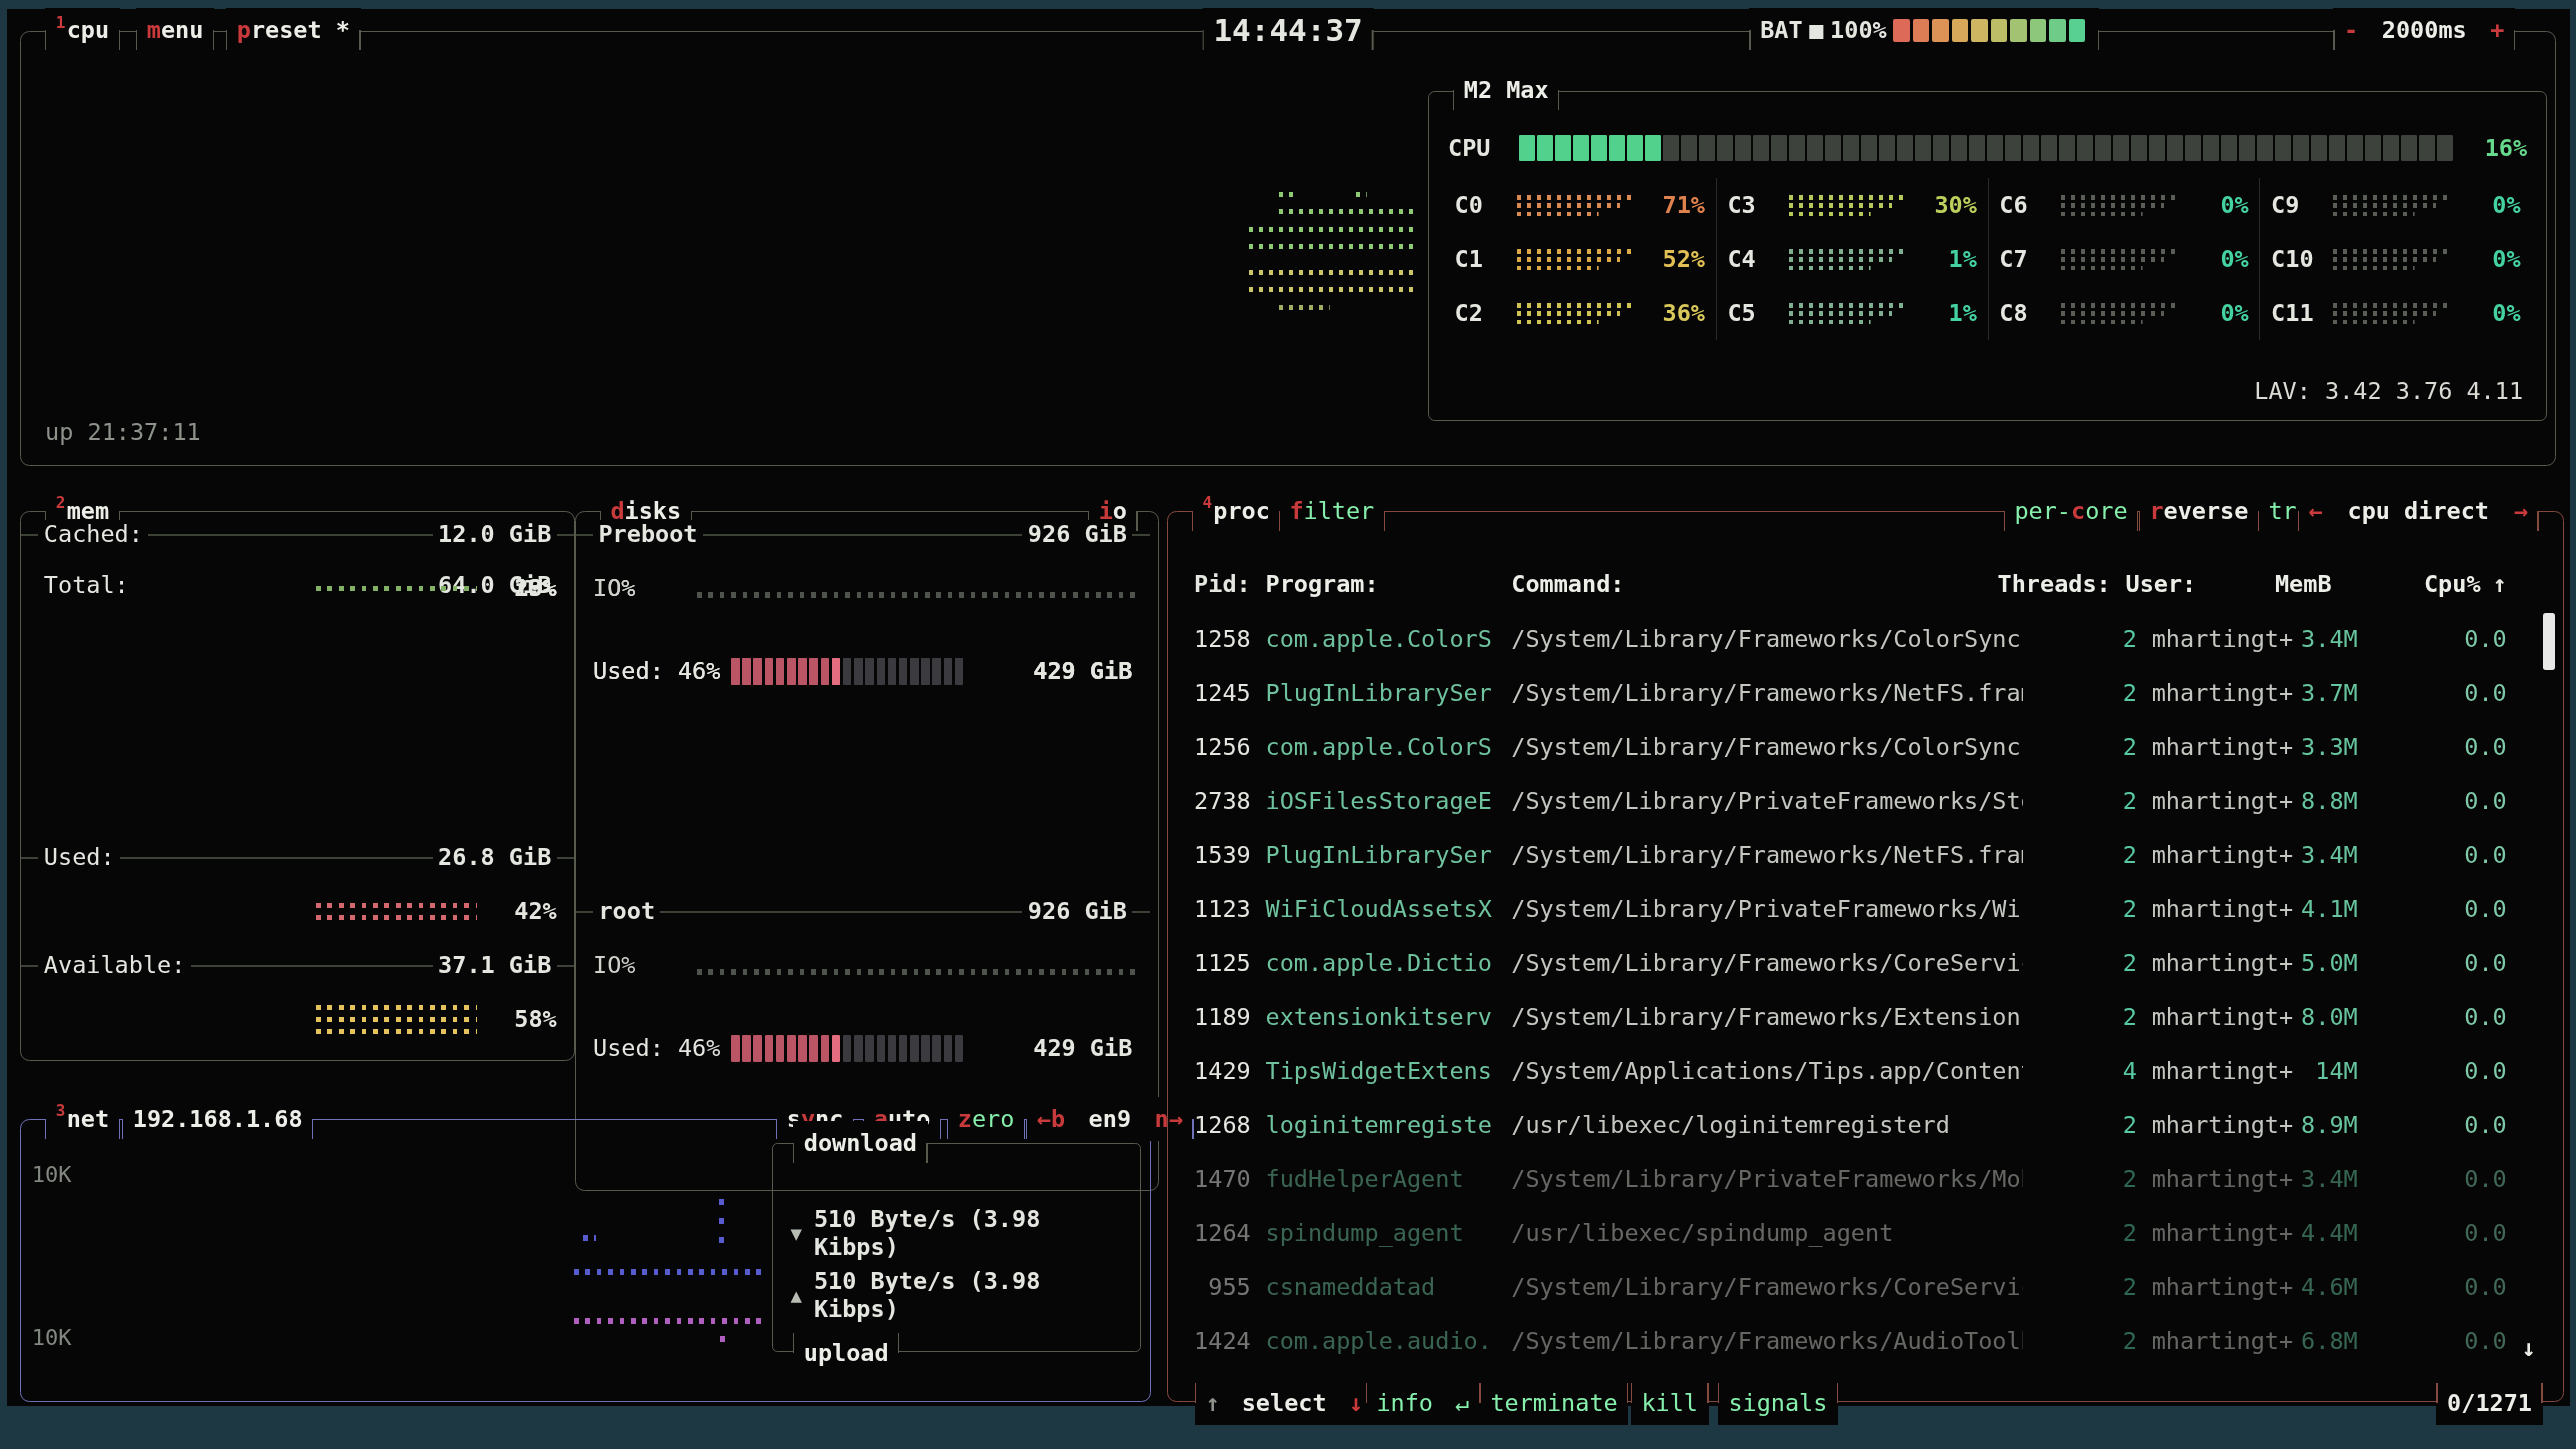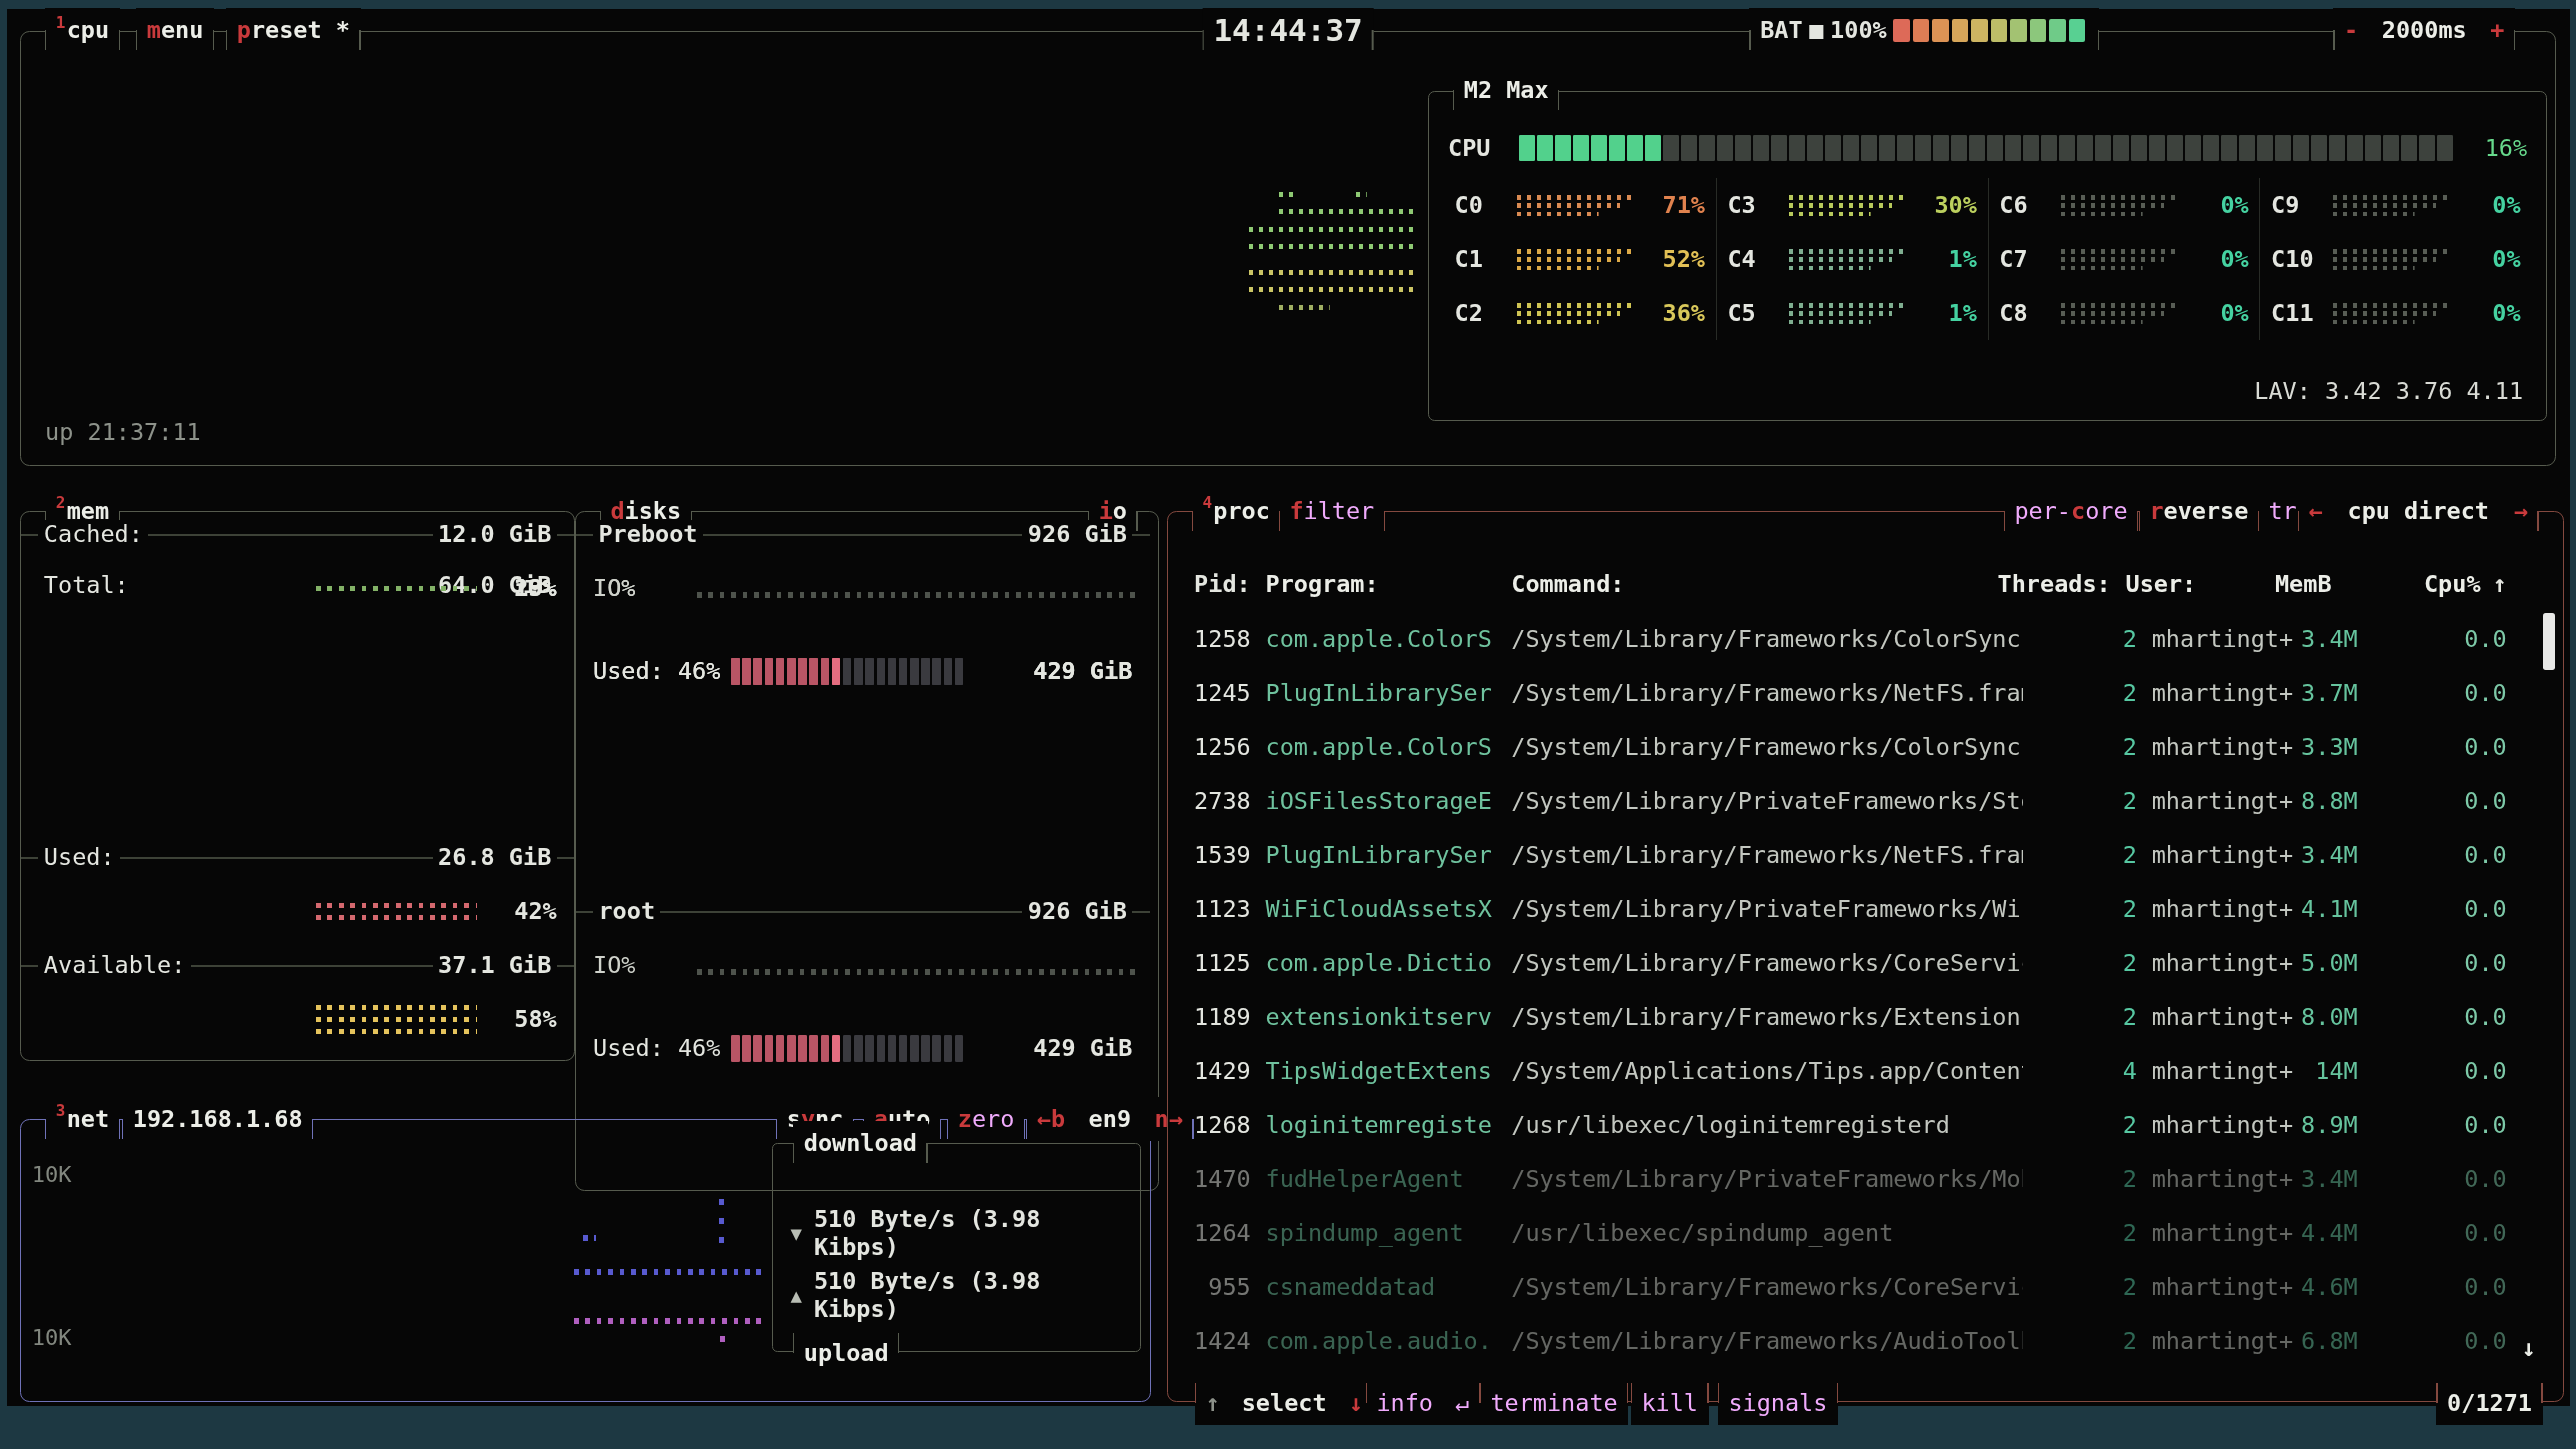--- a/index.html
+++ b/index.html
@@ -17,21 +17,21 @@
   .box-proc { left:1160px; top:502px; width:1397px; height:891px; --bc:#84493f; }
 
   .tab { position:absolute; top:-23.5px; height:44px; line-height:44px; background:#060606;
          padding:0 10.7px; font-weight:bold; white-space:nowrap; }
   .tab::before,.tab::after { content:''; position:absolute; top:50%; width:1.3px; height:20px; background:var(--bc); }
   .tab::before { left:0; } .tab::after { right:0; }
   .tab-up { top:auto; bottom:-23.5px; }
   .tab-up::before,.tab-up::after { top:auto; bottom:50%; }
   .sup { color:#c93a3c; font-size:16px; font-weight:bold; position:relative; top:-10.7px; margin-right:1.3px; }
   .hk { color:#c93a3c; }
-  .muted { color:#f0abfc; font-weight:normal; }
+  .muted { color:#86efac; font-weight:normal; }
   .w { color:#eceee8; }
   .red { color:#c93a3c; }
   .gray { color:#8d928a; }
 
   
   .blockmeter { display:flex; align-items:stretch; }
   .blockmeter .blk { flex:1; margin-right:2.7px; border-radius:1.3px; background:#3a3a3f; }
   .meter-cpu .blk { margin-right:2px; background:#3d423d; }
   .meter-cpu .blk.on { background:#52d18c; }
   .meter-disk .blk.on { background:#b95565; }
@@ -62,21 +62,21 @@
       repeating-linear-gradient(90deg,#8ec973 0 4px,transparent 4px 10px) 0 35px/100% 5.4px no-repeat,
       repeating-linear-gradient(90deg,#8ec973 0 4px,transparent 4px 10px) 0 52px/100% 5.4px no-repeat,
       repeating-linear-gradient(90deg,#cbc565 0 4px,transparent 4px 10px) 0 78px/100% 5.4px no-repeat,
       repeating-linear-gradient(90deg,#cbc565 0 4px,transparent 4px 10px) 0 95px/100% 5.4px no-repeat,
       repeating-linear-gradient(90deg,#9fae62 0 4px,transparent 4px 10px) 29.5px 113px/30% 5.4px no-repeat; }
   .uptime { position:absolute; left:24px; bottom:19px; color:#8d928a; }
 
   .m2-meter-row { position:absolute; left:19px; right:19px; top:32px; height:48px; display:flex; align-items:center; }
   .m2-meter-row .lbl { font-weight:bold; width:54px; }
   .m2-meter-row .meter-cpu { flex:1; height:25.5px; margin:0 17.4px; }
-  .m2-meter-row .pct { color:#67d98c; font-weight:normal; width:54px; text-align:right; }
+  .m2-meter-row .pct { color:#67d98c; font-weight:bold; width:54px; text-align:right; }
   .cores { position:absolute; left:14.8px; right:14.8px; top:86px; display:grid; grid-template-columns:repeat(4,1fr); }
   .core-cell { height:54px; display:flex; align-items:center; padding:0 10.7px; }
   .cores > .core-cell:not(:nth-child(4n+1)) { border-left:1.3px solid #282b26; }
   .core-name { font-weight:bold; width:54px; }
   .core-graph { flex:1; height:23px; margin:0 8px;
     background:
       repeating-linear-gradient(90deg,var(--gc,#585d55) 0 4px,transparent 4px 10px) 0 1.3px/100% 5.4px no-repeat,
       repeating-linear-gradient(90deg,var(--gc,#585d55) 0 4px,transparent 4px 10px) 0 10px/86% 5.4px no-repeat,
       repeating-linear-gradient(90deg,var(--gc,#585d55) 0 4px,transparent 4px 10px) 0 19px/68% 5.4px no-repeat; }
   .core-pct { width:60px; text-align:right; font-weight:bold; }

